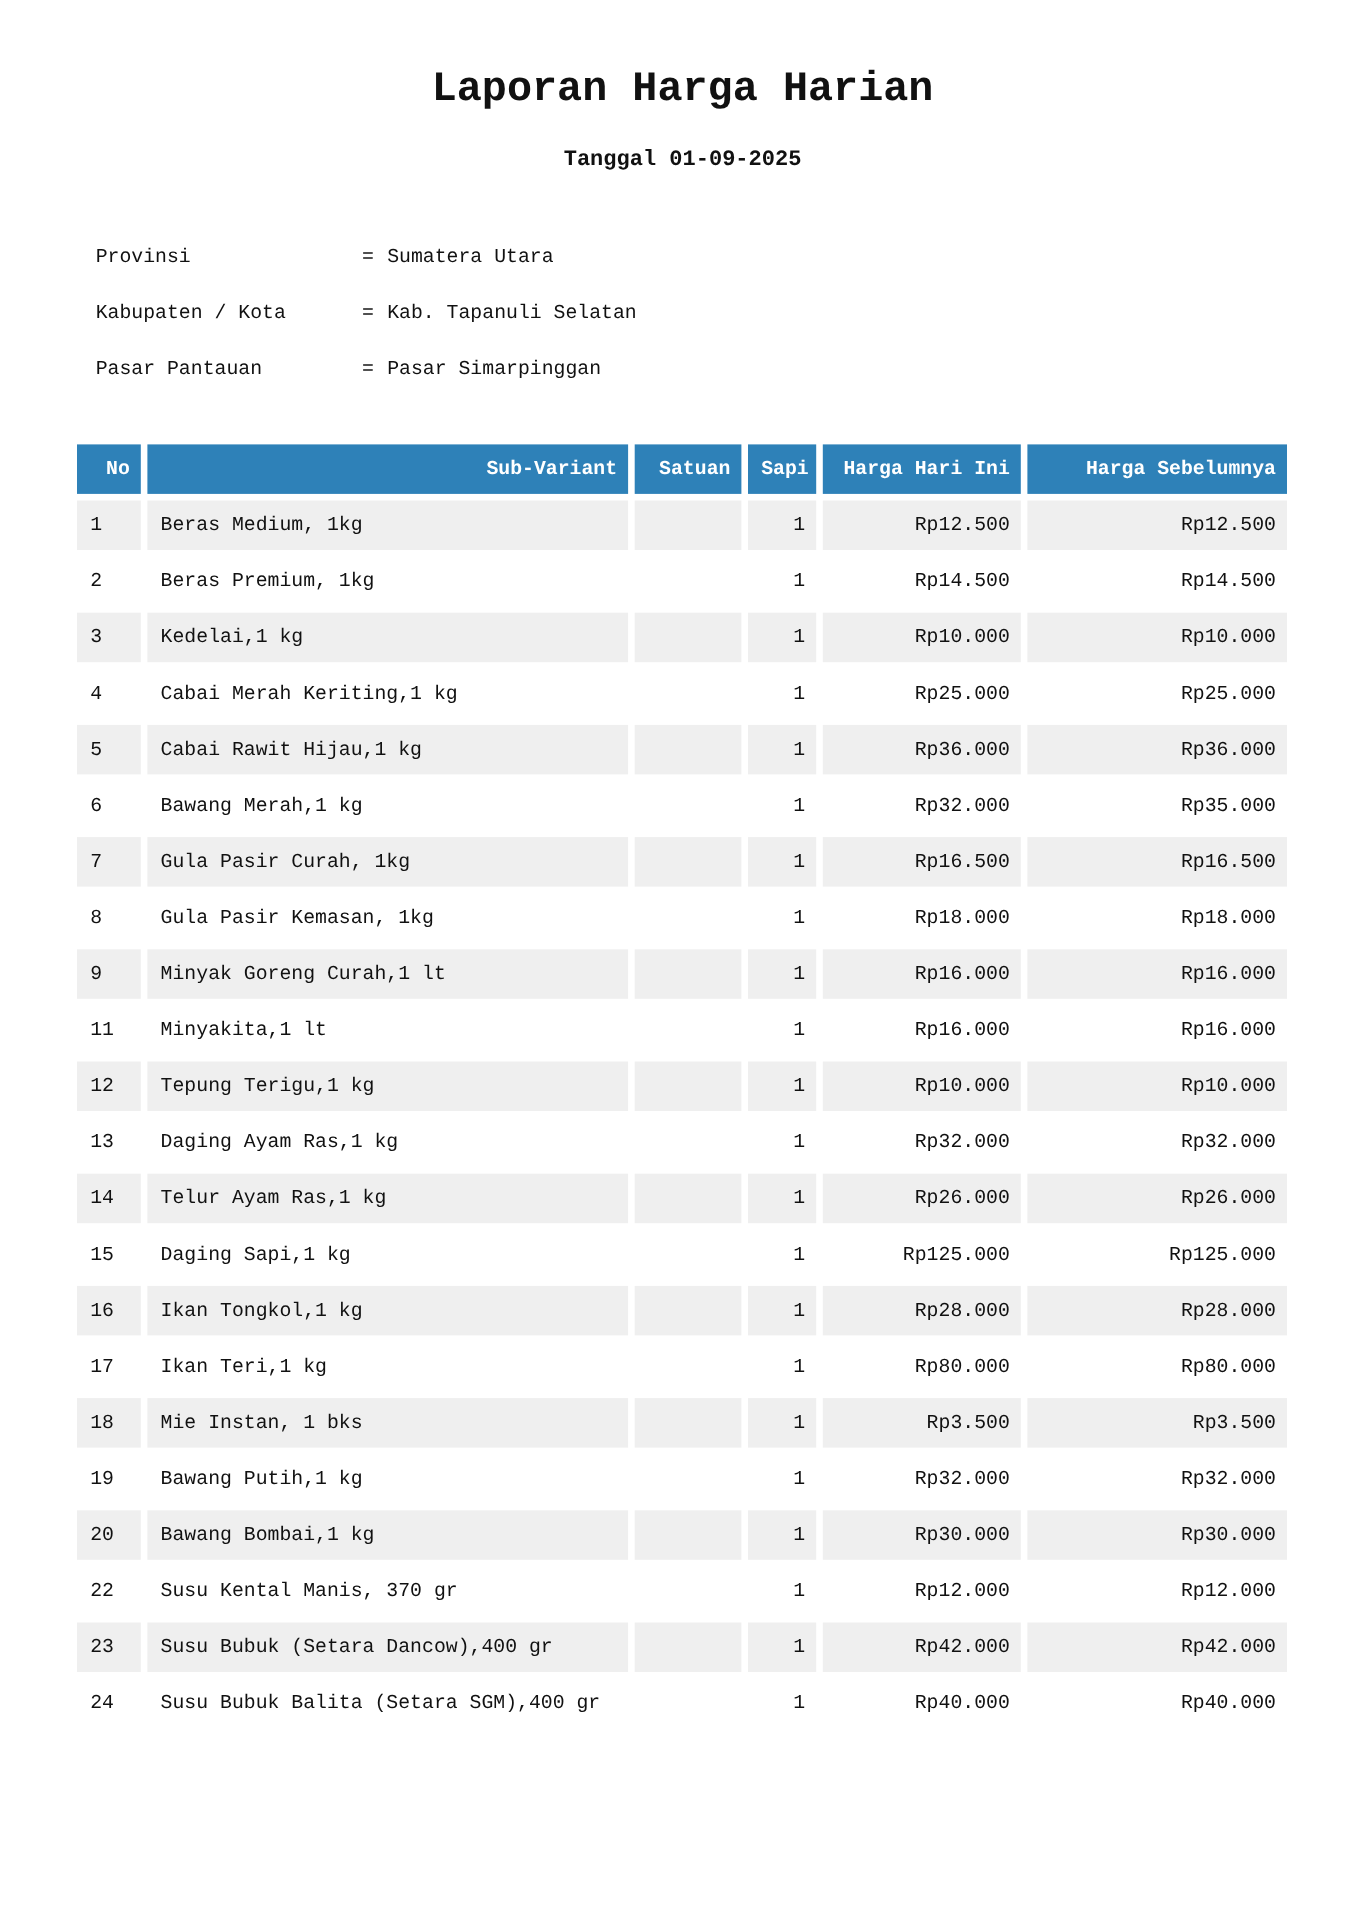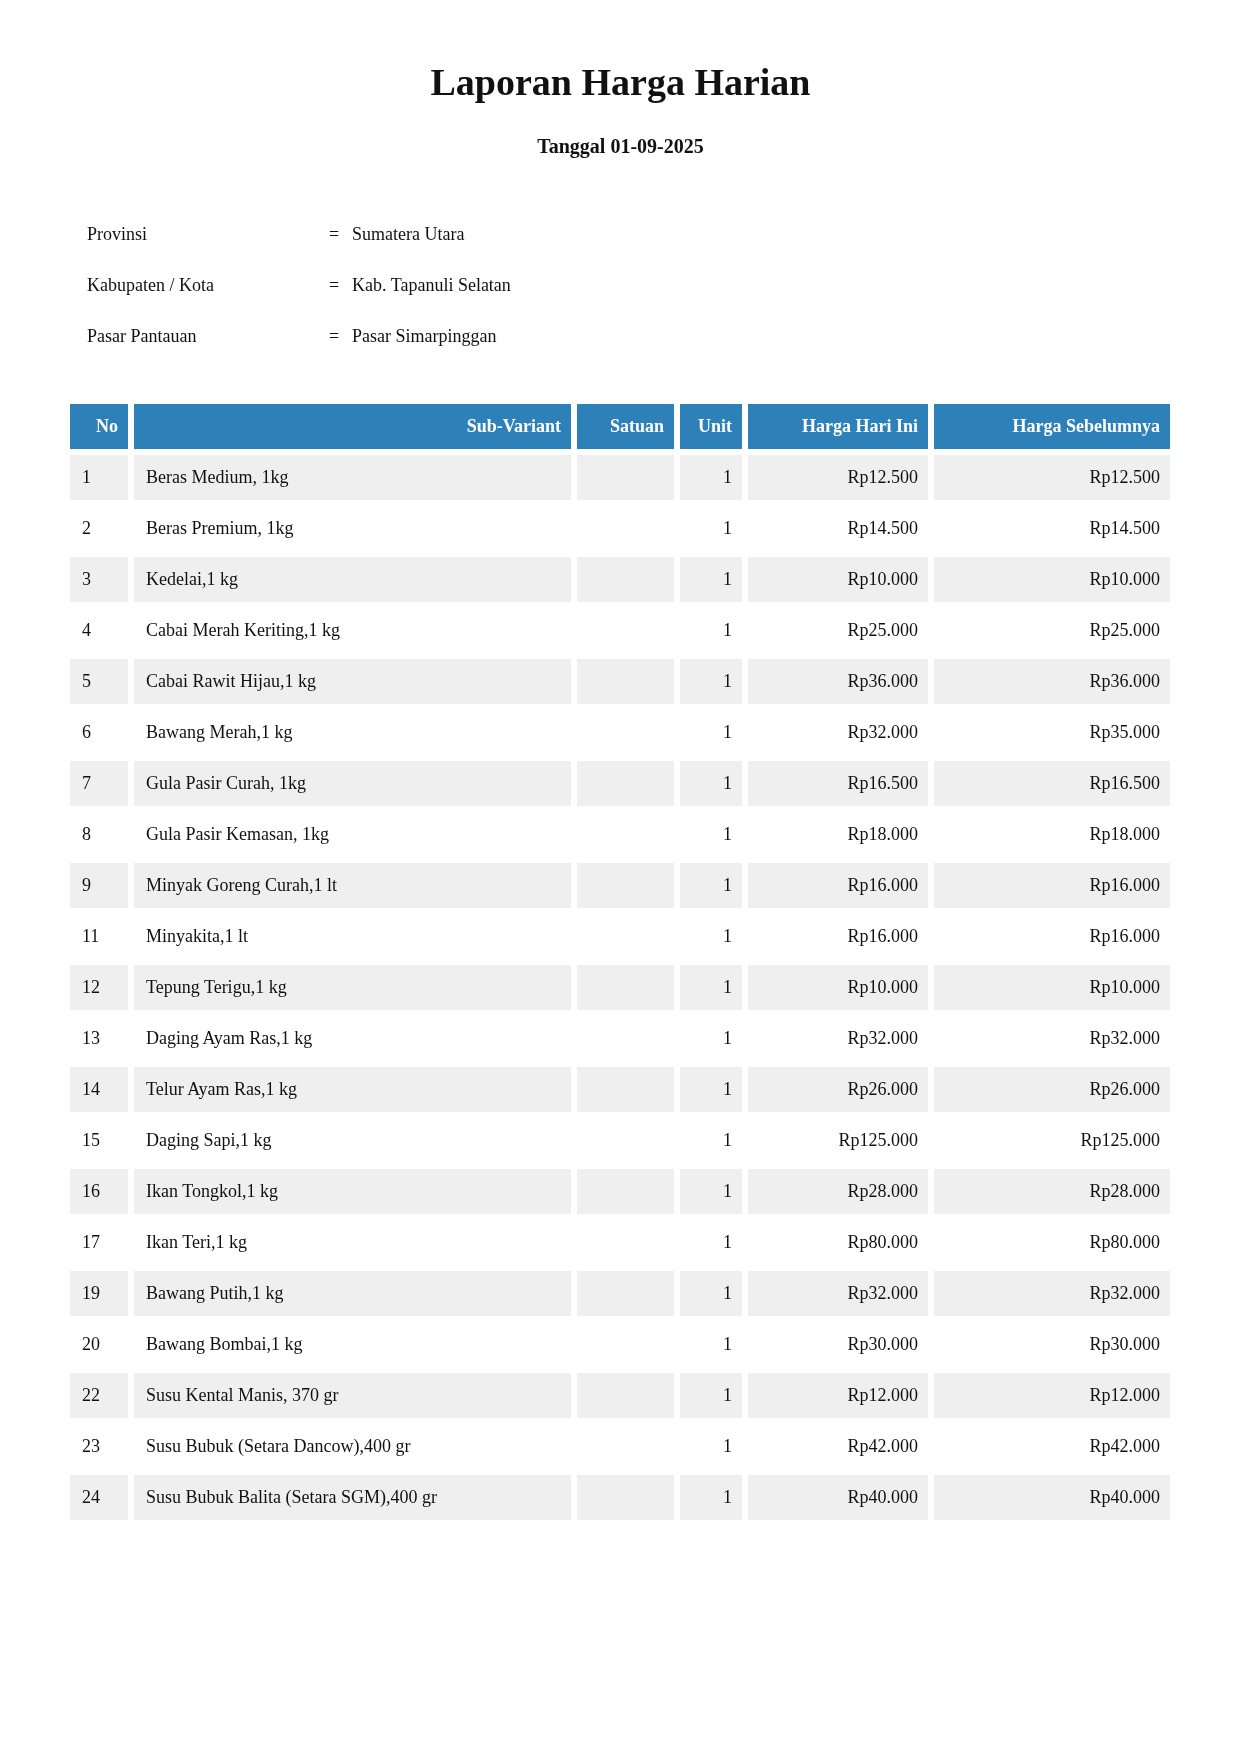--- a/index.html
+++ b/index.html
@@ -3,21 +3,21 @@
 <meta charset="utf-8">
 <style>
   html, body { margin: 0; padding: 0; background: #ffffff; }
   .page {
     position: relative;
     width: 1241px;
     height: 1755px;
     box-sizing: border-box;
     padding-top: 60px;
     background: #ffffff;
-    font-family: Liberation Serif, serif;
+    font-family: Liberation Mono, monospace;
     color: #111111;
     overflow: hidden;
   }
   .title {
     margin: 0;
     font-size: 38px;
     line-height: 44px;
     font-weight: bold;
     text-align: center;
     color: #111111;
@@ -107,21 +107,21 @@
         <col class="c-sat">
         <col class="c-unit">
         <col class="c-hhi">
         <col class="c-hs">
     </colgroup>
     <thead>
       <tr>
           <th>No</th>
           <th>Sub-Variant</th>
           <th>Satuan</th>
-          <th>Unit</th>
+          <th>Sapi</th>
           <th>Harga Hari Ini</th>
           <th>Harga Sebelumnya</th>
         </tr>
     </thead>
     <tbody>
         <tr>
           <td class="align-left">1</td>
           <td class="align-left">Beras Medium, 1kg</td>
           <td class="align-left"></td>
           <td class="align-right">1</td>
@@ -240,20 +240,28 @@
           <td class="align-right">Rp28.000</td>
           <td class="align-right">Rp28.000</td>
         </tr>
         <tr>
           <td class="align-left">17</td>
           <td class="align-left">Ikan Teri,1 kg</td>
           <td class="align-left"></td>
           <td class="align-right">1</td>
           <td class="align-right">Rp80.000</td>
           <td class="align-right">Rp80.000</td>
+        </tr>
+        <tr>
+          <td class="align-left">18</td>
+          <td class="align-left">Mie Instan, 1 bks</td>
+          <td class="align-left"></td>
+          <td class="align-right">1</td>
+          <td class="align-right">Rp3.500</td>
+          <td class="align-right">Rp3.500</td>
         </tr>
         <tr>
           <td class="align-left">19</td>
           <td class="align-left">Bawang Putih,1 kg</td>
           <td class="align-left"></td>
           <td class="align-right">1</td>
           <td class="align-right">Rp32.000</td>
           <td class="align-right">Rp32.000</td>
         </tr>
         <tr>

